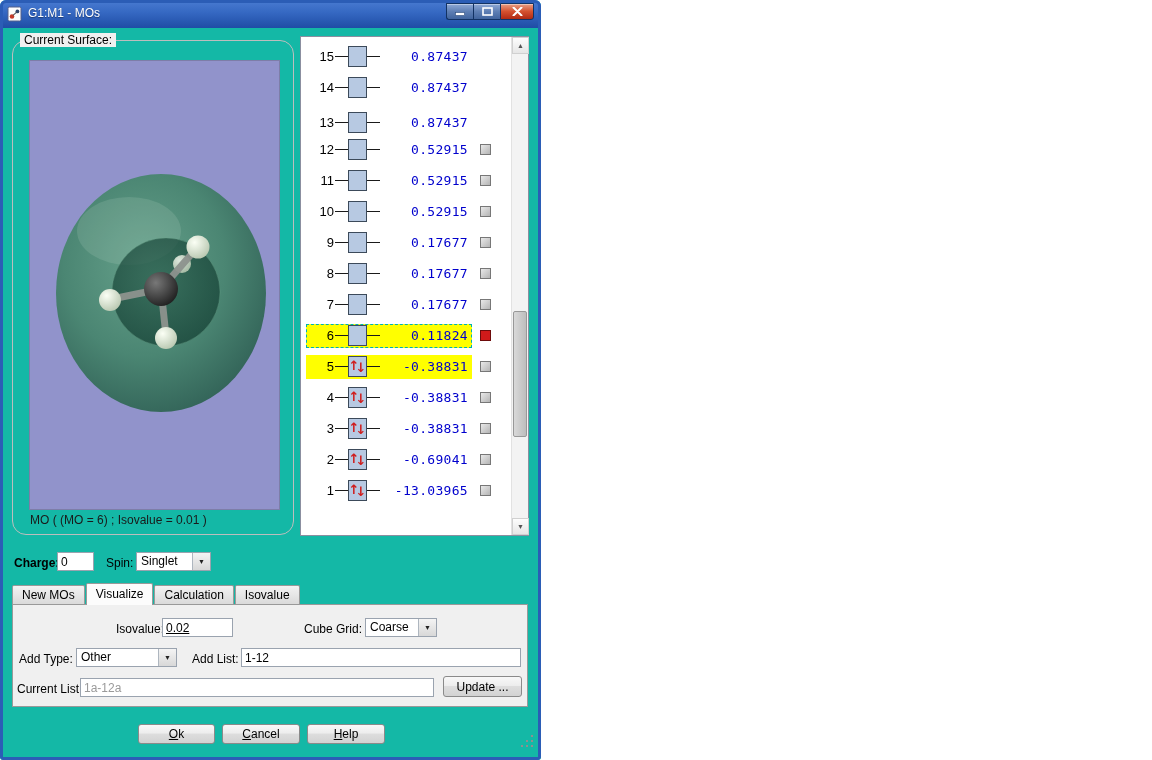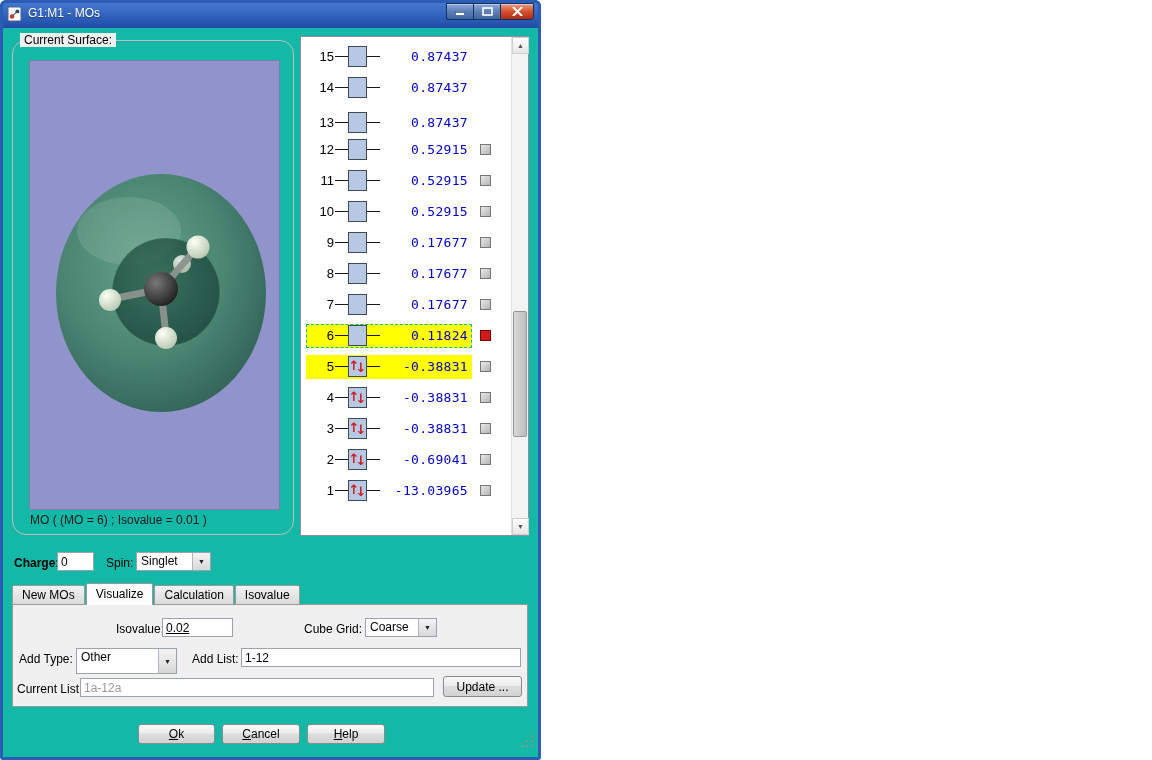--- a/index.html
+++ b/index.html
@@ -380,21 +380,21 @@
       <input class="textbox" style="left: 149px; top: 13px; width: 71px; height: 19px; text-decoration: underline;" value="0.02">
       <span class="lbl" style="left:285px;top:17px;width:64px;text-align:right;">Cube Grid:</span>
       <div class="combo" style="left:352px;top:13px;width:72px;height:19px;">
         <span class="val">Coarse</span>
         <span class="dd">
             <span>▼</span>
           </span>
       </div>
 
       <span class="lbl" style="left:6px;top:47px;">Add Type:</span>
-      <div class="combo" style="left:63px;top:43px;width:101px;height:26px;">
+      <div class="combo" style="left:63px;top:43px;width:101px;height:19px;">
         <span class="val">Other</span>
         <span class="dd">
             <span>▼</span>
           </span>
       </div>
       <span class="lbl" style="left:179px;top:47px;">Add List:</span>
       <input class="textbox" style="left: 228px; top: 43px; width: 280px; height: 19px;" value="1-12">
 
       <span class="lbl" style="left:4px;top:77px;">Current List:</span>
       <input class="textbox dim" style="left: 67px; top: 73px; width: 354px; height: 19px;" value="1a-12a">

